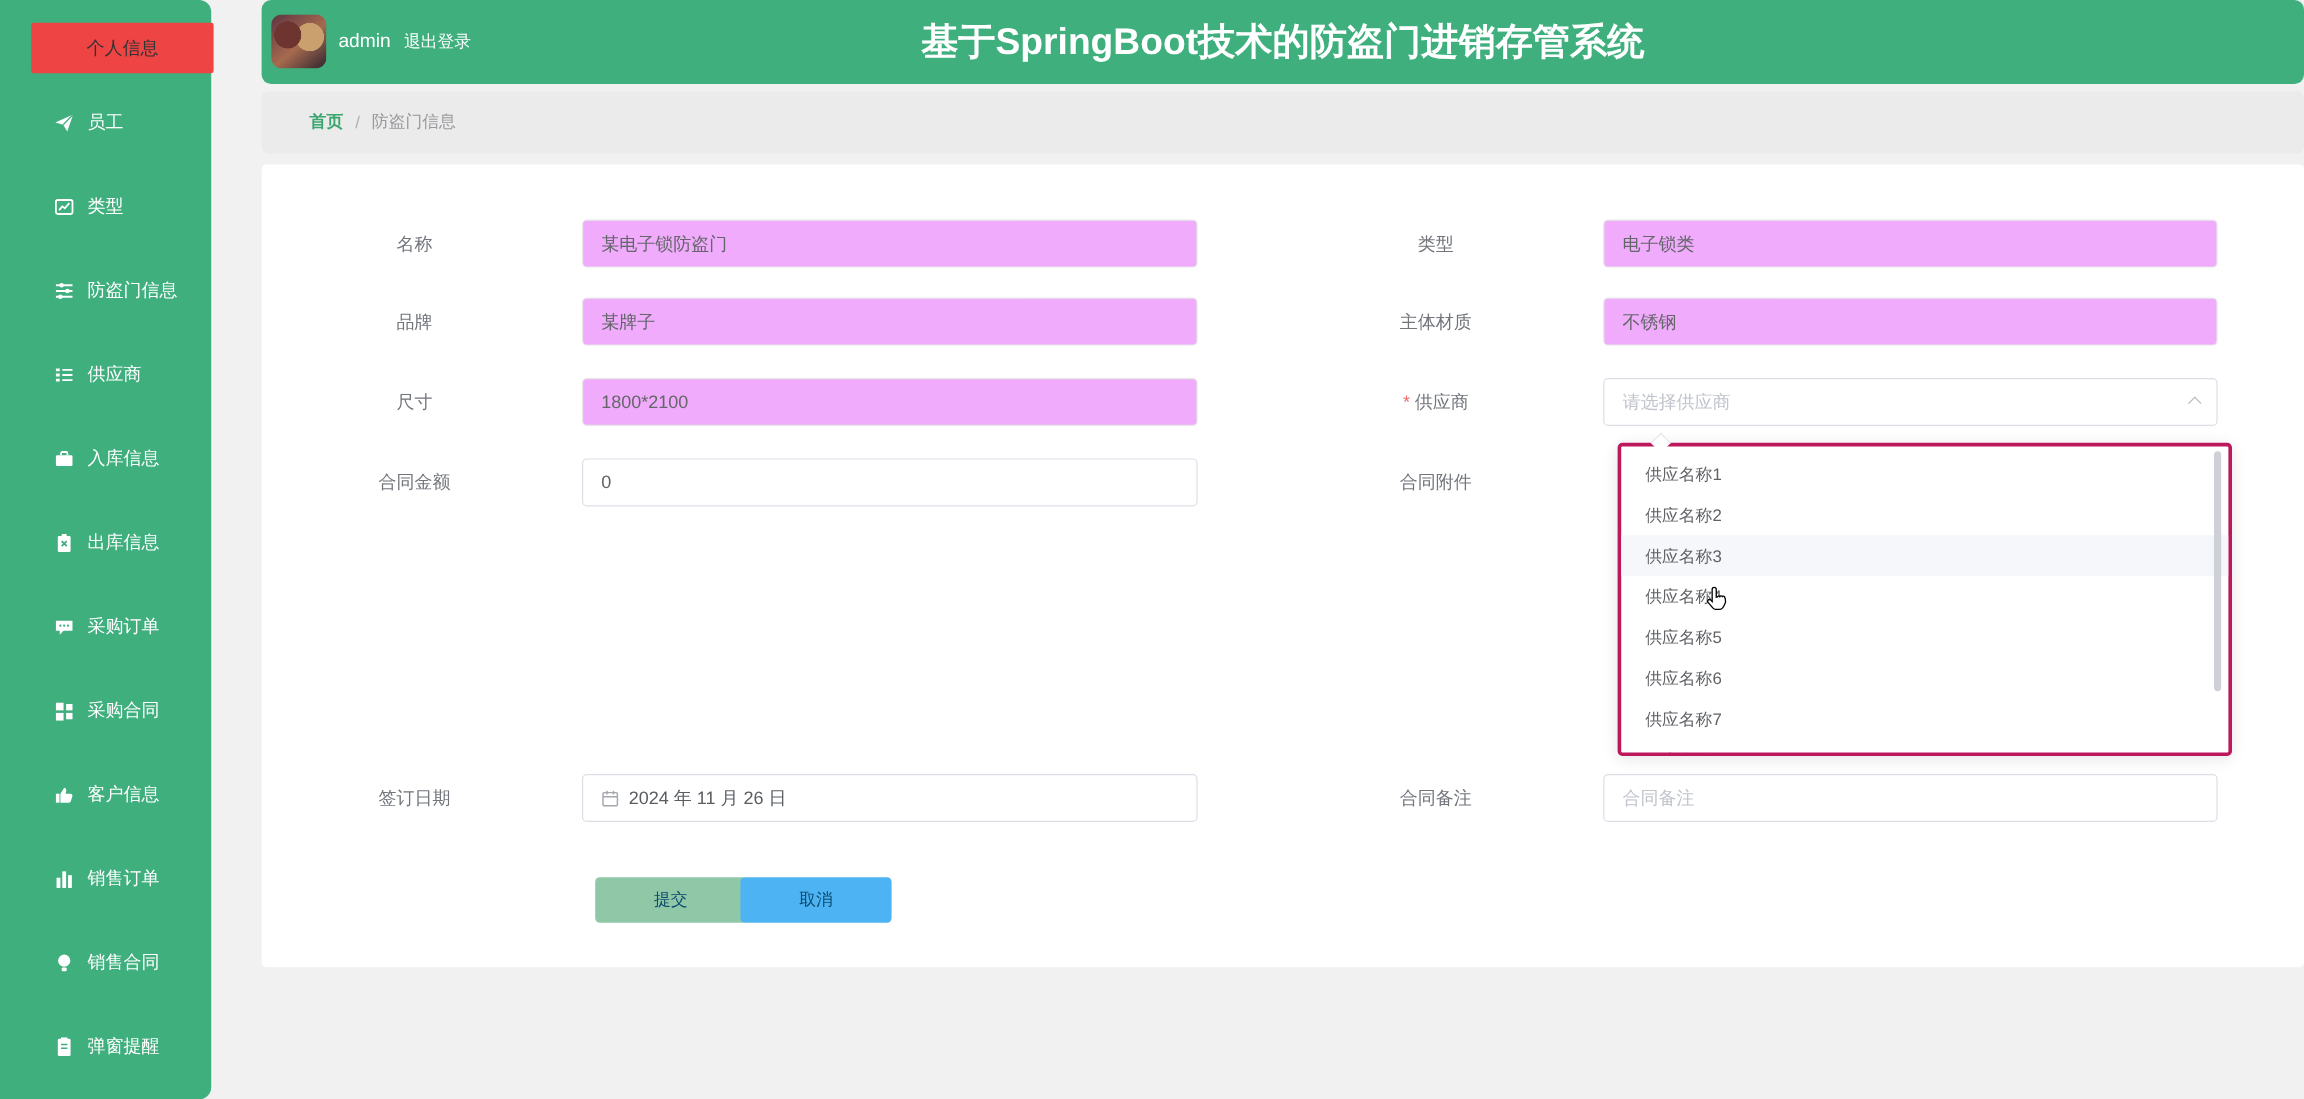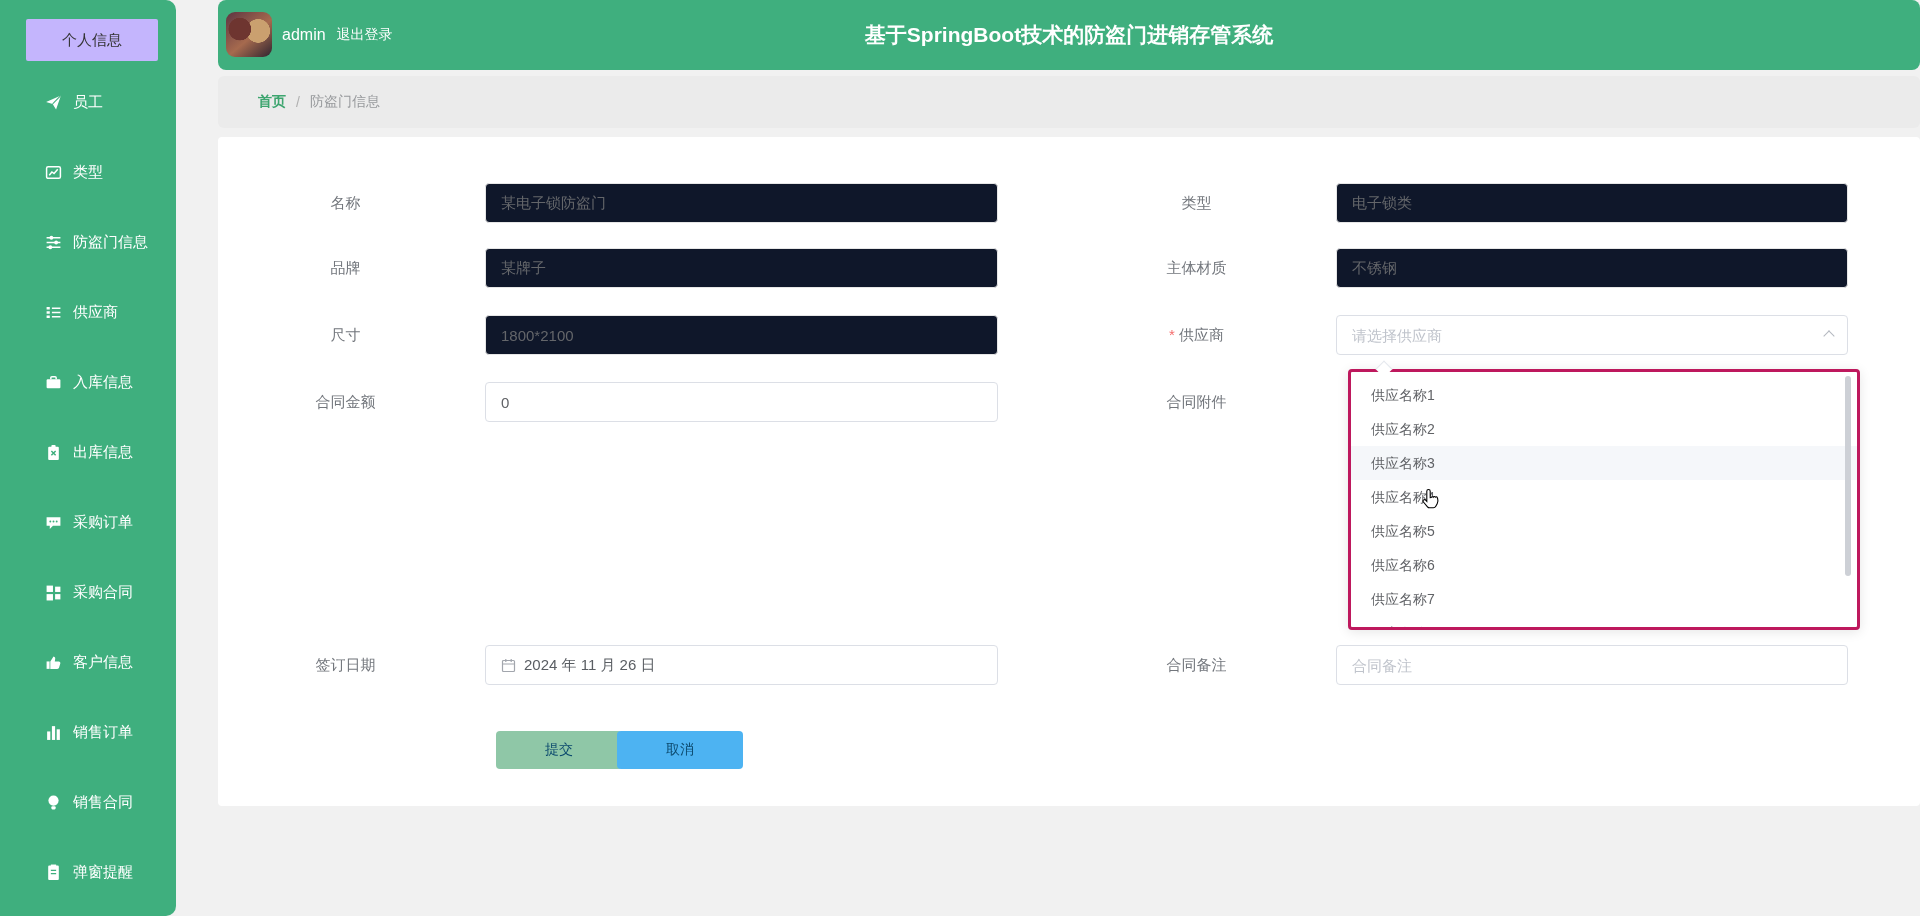--- a/index.html
+++ b/index.html
@@ -9,22 +9,22 @@
     background:#f1f1f1;
     font-family:"Liberation Sans","DejaVu Sans",sans-serif;
   }
 
   
   .sidebar {
     position:absolute; left:0; top:0; width:176px; height:916px;
     background:#3FAF7E; border-radius:0 10px 10px 0;
   }
   .profile-btn {
-    position:absolute; left:26px; top:19px; width:132px; height:42px;
-    background:#c4b5fd; border-radius:2px; display:flex; align-items:center; justify-content:center;
+    position:absolute; left:26px; top:19px; width:152px; height:42px;
+    background:#ef4444; border-radius:2px; display:flex; align-items:center; justify-content:center;
     font-size:15px; color:#333; cursor:pointer;
   }
   .menu { position:absolute; left:0; top:67px; width:100%; }
   .menu-item {
     height:70px; display:flex; align-items:center; padding-left:45px;
     color:#fff; font-size:15px; cursor:pointer;
   }
   .menu-item .mi { width:17px; height:17px; margin-right:11px; flex:0 0 17px; display:flex; }
   .menu-item svg { width:17px; height:17px; }
 
@@ -38,21 +38,21 @@
     background:
       radial-gradient(circle at 30% 38%, #6e3530 0 26%, rgba(0,0,0,0) 27%),
       radial-gradient(circle at 70% 42%, #caa06f 0 28%, rgba(0,0,0,0) 29%),
       linear-gradient(140deg,#5d3442 0%,#a66a4e 55%,#2f2430 100%);
   }
   .hdr-user { position:absolute; left:64px; top:0; height:70px; display:flex; align-items:center; gap:11px; }
   .hdr-username { color:#fff; font-size:16px; }
   .hdr-logout { color:#fff; font-size:14px; cursor:pointer; }
   .hdr-title {
     position:absolute; left:0; top:0; width:100%; height:70px; line-height:70px;
-    text-align:center; color:#fff; font-size:21px; font-weight:700; pointer-events:none;
+    text-align:center; color:#fff; font-size:31px; font-weight:700; pointer-events:none;
   }
 
   
   .breadcrumb {
     position:absolute; left:218px; top:76px; width:1702px; height:52px;
     background:#ebebeb; border-radius:6px;
     display:flex; align-items:center; padding-left:40px; font-size:14px;
   }
   .bc-home { color:#3DA56F; font-weight:600; cursor:pointer; }
   .bc-sep  { color:#b0b0b0; margin:0 10px; }
@@ -68,21 +68,21 @@
   .row.r { left:851px; width:791px; }
   .lbl { width:267px; text-align:center; padding-right:12px; font-size:15px; color:#72767c; white-space:nowrap; }
   .req { color:#F56C6C; margin-right:4px; }
   .ipt {
     height:40px; border:1px solid #DCDFE6; border-radius:4px; background:#fff;
     padding:0 15px; font-size:15px; color:#606266; outline:none;
     font-family:"Liberation Sans","DejaVu Sans",sans-serif;
   }
   .row.l .ipt { width:513px; }
   .row.r .ipt { width:512px; }
-  .ipt:disabled { background:#0f172a; border-color:#E6E6E6; color:#64666A; }
+  .ipt:disabled { background:#f0abfc; border-color:#E6E6E6; color:#64666A; }
   .ipt::placeholder { color:#C0C4CC; }
 
   .r1 { top:46px; }  .r2 { top:111px; }  .r3 { top:178px; }  .r4 { top:245px; }  .r5 { top:508px; }
 
   
   .sel-wrap { position:relative; width:512px;text-decoration:underline; }
   .sel-wrap .ipt { width:512px; padding-right:34px; cursor:pointer; }
   .chev-up {
     position:absolute; right:15px; top:17px; width:8px; height:8px;
     border-top:1.6px solid #b4b8bf; border-right:1.6px solid #b4b8bf;

